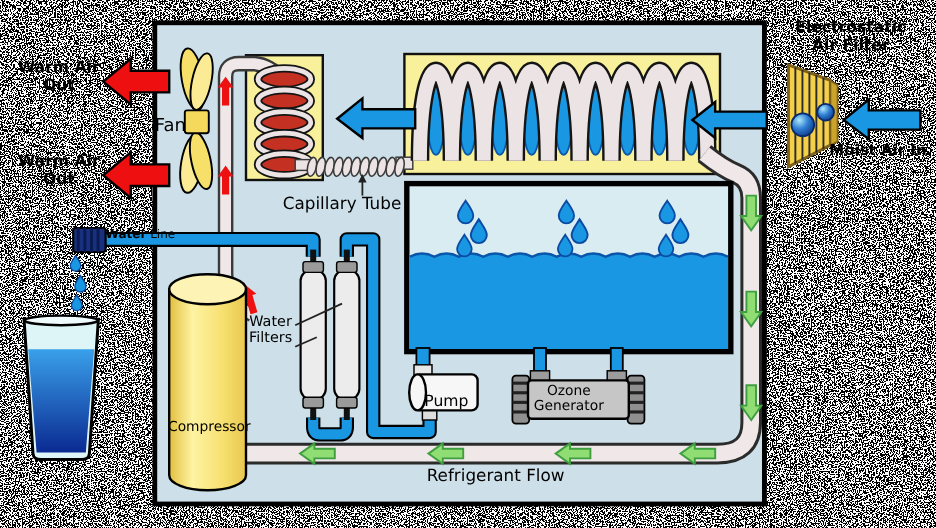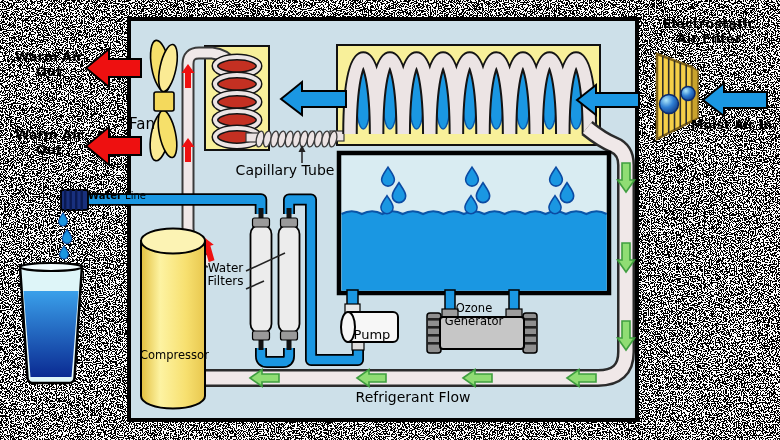--- a/index.html
+++ b/index.html
@@ -281,34 +281,34 @@
   <div class="lbl b" style="left:8px;top:128px;width:82px;font-size:13px;">
     <span class="ln">Warm Air</span>
     <span class="ln">Out</span>
   </div>
   <div class="lbl b" style="left:636px;top:17px;width:120px;font-size:13px;padding-left:13px;">
     <span class="ln">Electrostatic</span>
     <span class="ln">Air Filter</span>
   </div>
   <div class="lbl b ctr" style="left:690px;top:118px;width:88px;font-size:12.5px;">Moist Air In.</div>
 
-  <div class="lbl" style="left:129px;top:96px;font-size:15px;margin-top:20px;">Fan</div>
+  <div class="lbl" style="left:129px;top:96px;font-size:15px;">Fan</div>
   <div class="lbl ctr" style="left:229px;top:163px;width:112px;font-size:14px;">Capillary Tube</div>
 
   <div class="lbl" style="left:88px;top:190px;font-size:10px;">
     <span class="b">Water</span>
     <span>Line</span>
   </div>
 
   <div class="lbl" style="left:203px;top:262px;width:45px;font-size:12px;">
     <span class="ln">Water</span>
     <span class="ln">Filters</span>
   </div>
 
   <div class="lbl ctr" style="left:140px;top:317px;width:66px;font-size:11.5px;margin-top:32px;">Compressor</div>
   <div class="lbl ctr" style="left:352px;top:328px;width:40px;font-size:13px;">Pump</div>
-  <div class="lbl" style="left:440px;top:302px;width:68px;font-size:11.5px;">
+  <div class="lbl" style="left:440px;top:319px;width:68px;font-size:11.5px;">
     <span class="ln">Ozone</span>
     <span class="ln">Generator</span>
   </div>
   <div class="lbl ctr" style="left:343px;top:390px;width:140px;font-size:14px;">Refrigerant Flow</div>
 
 </div>
 
 </body></html>

